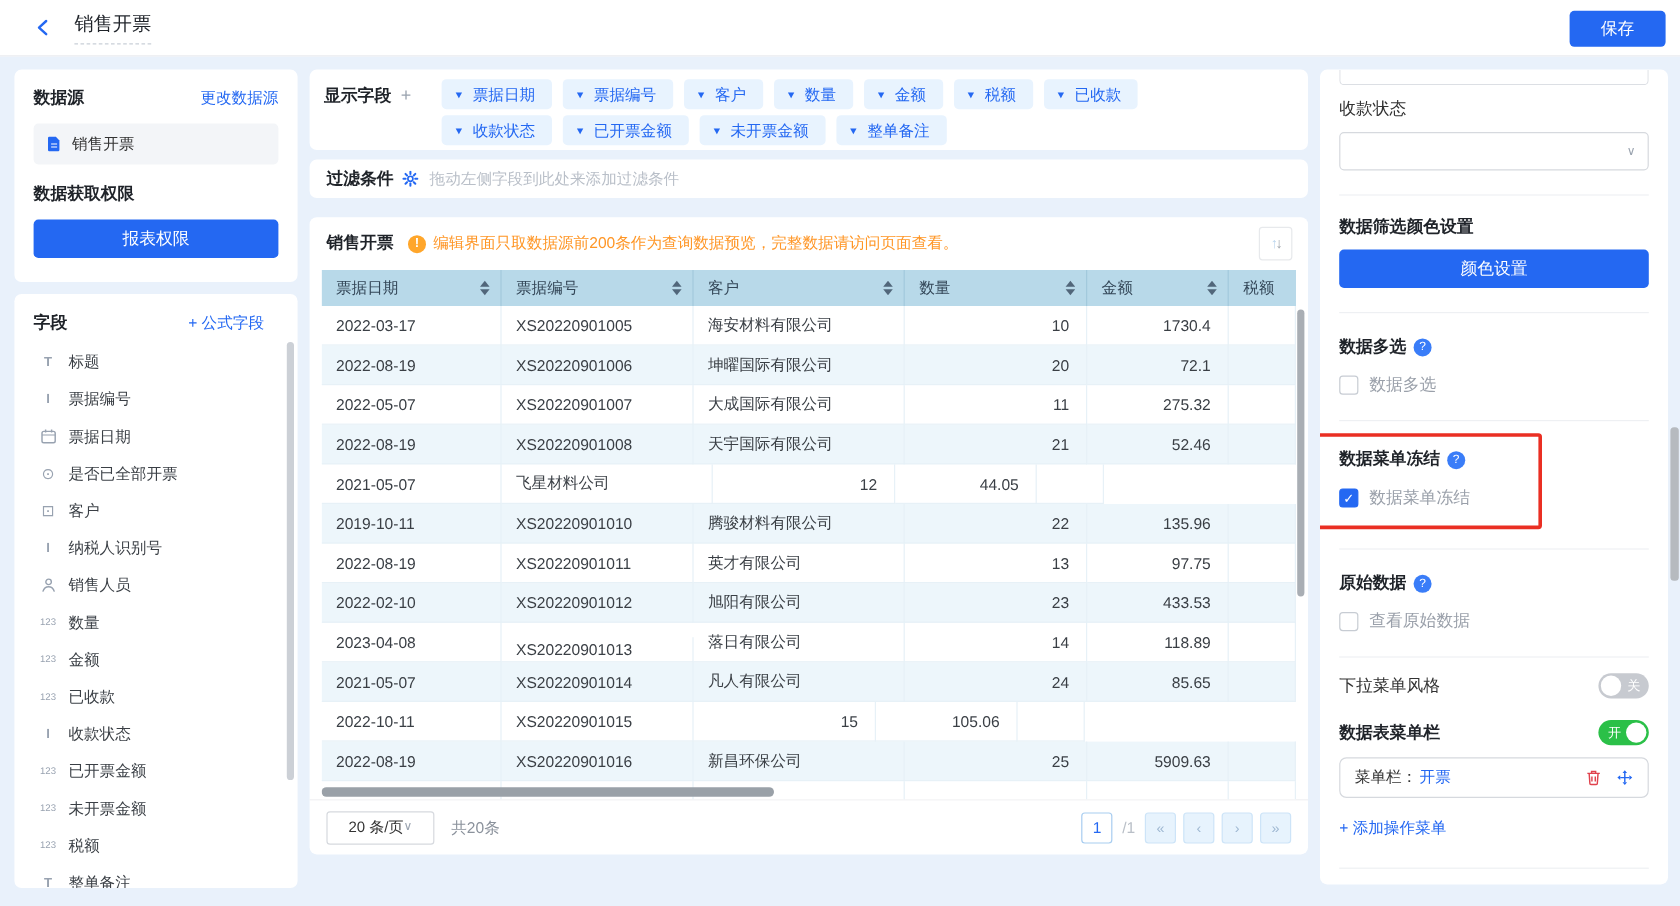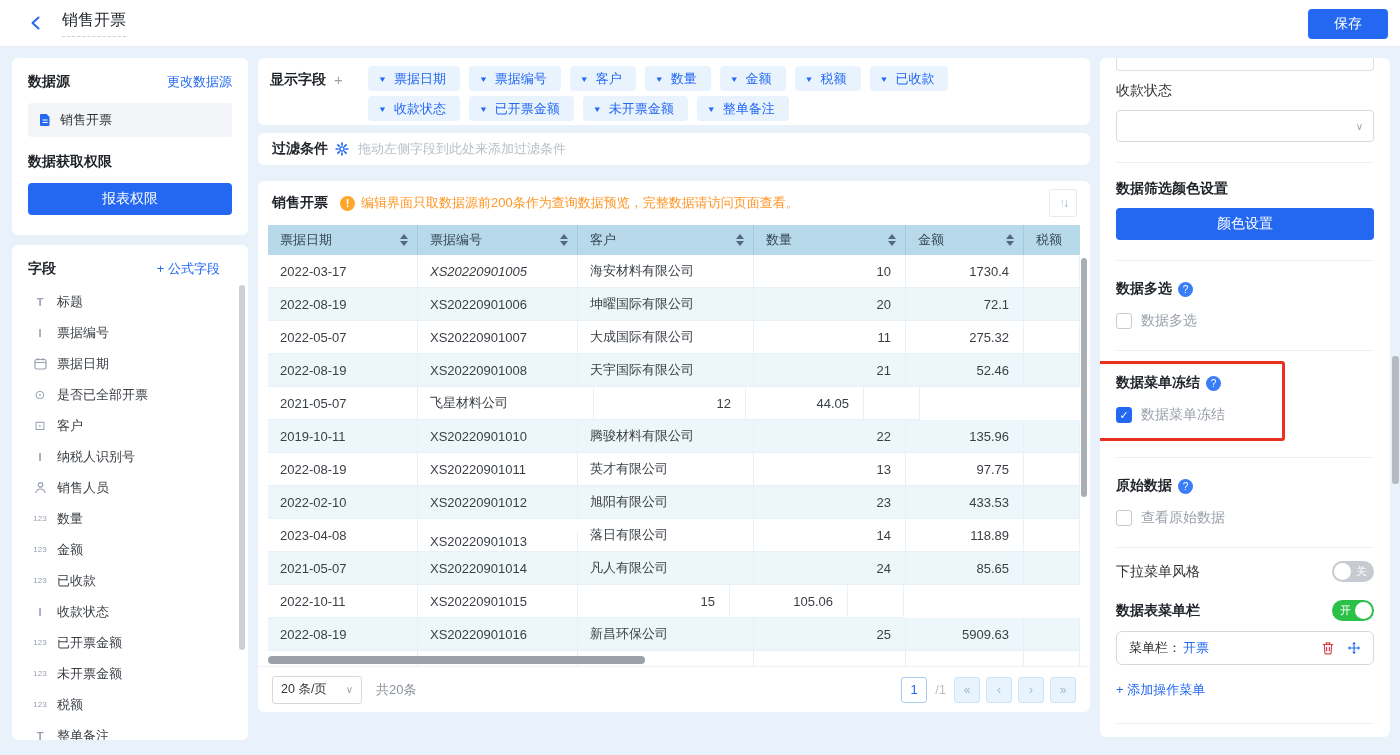--- a/index.html
+++ b/index.html
@@ -53,21 +53,21 @@
   .sortcaret i{width:0;height:0;border-left:4px solid transparent;border-right:4px solid transparent;display:block}
   .sortcaret .up{border-bottom:5px solid #51667a}
   .sortcaret .down{border-top:5px solid #51667a}
   .tr{display:flex;height:33px;background:#fff}
   .tr:nth-child(even){background:#edf6fb}
   .td{display:flex;align-items:center;border-right:1px solid #e7f1f7;border-bottom:1px solid #e7f1f7;font-size:13px;color:#3a3f45;padding-left:12px;flex:none;overflow:hidden;white-space:nowrap}
   .td.num{justify-content:flex-end;padding-right:14px;padding-left:0}
   .hthumb{position:absolute;left:0;bottom:2px;width:377px;height:8px;background:#9aa1a8;border-radius:4px;cursor:pointer}
   .vthumb{position:absolute;right:3px;top:77px;width:6px;height:239px;background:#a9aeb4;border-radius:3px;cursor:pointer;z-index:3}
   .pager{height:46px;border-top:1px solid #f0f1f3;display:flex;align-items:center;padding:0 14px;flex:none}
-  .psize{width:90px;height:28px;border:1px solid #d6d9de;border-radius:3px;display:flex;align-items:center;justify-content:space-between;padding:0 8px;font-size:12.5px;color:#333;cursor:pointer;background:#fff}
+  .psize{width:90px;height:28px;border:1px solid #d6d9de;border-radius:3px;display:flex;align-items:center;justify-content:center;padding:0 8px;font-size:12.5px;color:#333;cursor:pointer;background:#fff}
   .chev{color:#9aa3af;font-size:10px}
   .ptotal{margin-left:14px;font-size:13px;color:#8b929c}
   .pright{margin-left:auto;display:flex;align-items:center;gap:6px}
   .pcur{width:26px;height:26px;border:1px solid #a8cdf0;border-radius:3px;display:flex;align-items:center;justify-content:center;font-size:13px;color:#2468f2;background:#fff;cursor:pointer}
   .pslash{color:#b9bfc7;font-size:13px;margin:0 2px}
   .pgbtn{width:26px;height:26px;background:#e7f3fd;border:1px solid #cde4f8;border-radius:3px;color:#9fb8d2;font-size:12px;cursor:pointer;font-family:inherit;display:flex;align-items:center;justify-content:center}
   
   .setcard{left:1100px;top:58px;width:290px;height:679px;padding:0 16px;overflow:hidden}
   .cutinput{height:13px;border:1px solid #dcdfe4;border-top:none;border-radius:0 0 4px 4px}
   .lbl{font-size:14px;color:#333}
@@ -359,21 +359,21 @@
             <i class="down"></i>
           </span>
         </div>
         <div class="th" style="width: 56px;">
           <span class="th-label">税额</span>
         </div>
       </div>
     <div id="tbody">
         <div class="tr">
           <div class="td" style="width: 150px;">2022-03-17</div>
-          <div class="td" style="width: 160px; font-style: italic;">XS20220901005</div>
+          <div class="td" style="width: 160px;">XS20220901005</div>
           <div class="td" style="width: 176px;">海安材料有限公司</div>
           <div class="td num" style="width: 152px;">10</div>
           <div class="td num" style="width: 118px;">1730.4</div>
           <div class="td" style="width: 56px;"></div>
         </div>
         <div class="tr">
           <div class="td" style="width: 150px;">2022-08-19</div>
           <div class="td" style="width: 160px;">XS20220901006</div>
           <div class="td" style="width: 176px;">坤曜国际有限公司</div>
           <div class="td num" style="width: 152px;">20</div>

